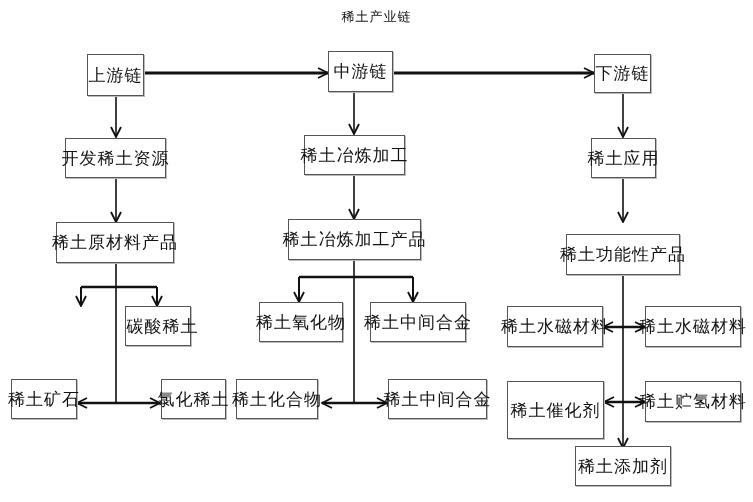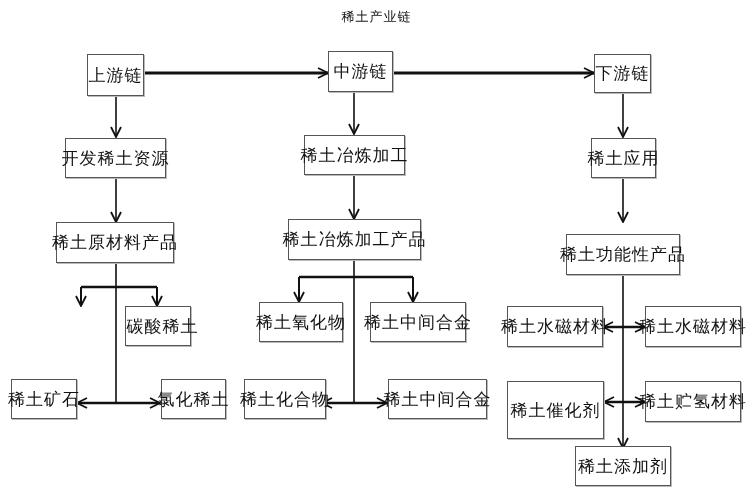--- a/index.html
+++ b/index.html
@@ -103,21 +103,21 @@
   <div class="box" style="left:645px;top:306px;width:96px;height:41px;">
       <span>稀土水磁材料</span>
     </div>
 
   <div class="box" style="left:11px;top:379px;width:66px;height:40px;text-align:center;">
       <span>稀土矿石</span>
     </div>
   <div class="box" style="left:161px;top:379px;width:65px;height:40px;">
       <span>氯化稀土</span>
     </div>
-  <div class="box" style="left:244px;top:379px;width:82px;height:40px;">
+  <div class="box" style="left:236px;top:379px;width:82px;height:40px;">
       <span>稀土化合物</span>
     </div>
   <div class="box" style="left:388px;top:379px;width:99px;height:40px;">
       <span>稀土中间合金</span>
     </div>
   <div class="box" style="left:507px;top:381px;width:97px;height:58px;">
       <span>稀土催化剂</span>
     </div>
   <div class="box" style="left:645px;top:381px;width:96px;height:41px;">
       <span>稀土贮氢材料</span>

